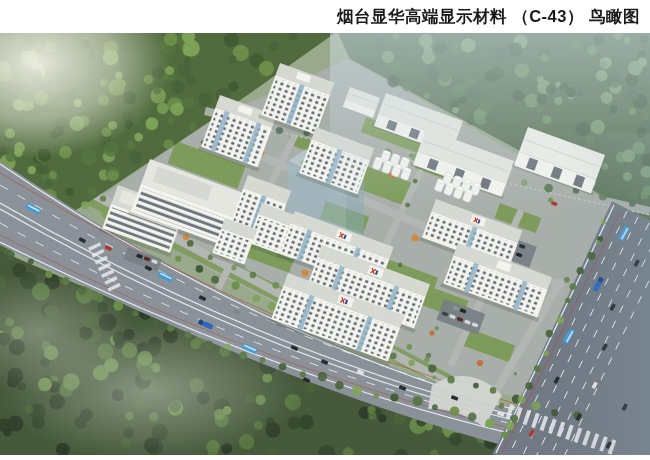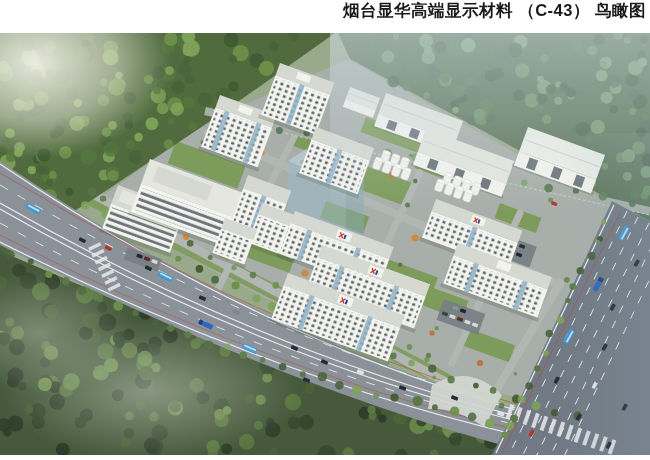--- a/index.html
+++ b/index.html
@@ -6,22 +6,22 @@
     --page-bg:#ffffff; --title-text:#1a1a1a; --base-green:#9ab187; --campus-ground:#a8aeaa;
     --lawn-green:#7d9b5a; --road-asphalt:#8a9199; --highway-asphalt:#717a84;
     --lane-marking:#e6eaec; --lane-red:#b44a38; --building-wall:#f4f4ef;
     --building-roof:#d6d9d2; --building-roof-light:#e4e6df; --building-window:#39434f;
     --glass-blue:#8fb2c5; --tank-white:#f2f3ef; --logo-red:#cc3524; --logo-blue:#2b4a9b;
     --bus-blue:#3e9ad6; --truck-blue:#2b66bd; --shadow:#44543f;
   }
   html,body{margin:0;padding:0;}
   body{width:650px;height:460px;background:var(--page-bg);overflow:hidden;
        font-family:"Liberation Sans","DejaVu Sans",sans-serif;}
-  header{height:33px;display:flex;align-items:flex-start;justify-content:flex-end;
-         padding-right:4px;box-sizing:border-box;background:var(--page-bg);}
+  header{height:33px;display:flex;align-items:center;justify-content:flex-end;
+         padding-right:10px;box-sizing:border-box;background:var(--page-bg);}
   .title{font-size:16.5px;font-weight:bold;color:var(--title-text);letter-spacing:.5px;white-space:nowrap;}
   figure{margin:0;width:650px;height:422px;}
   svg{display:block;}
   .wall{fill:var(--building-wall);}
   .roof{fill:var(--building-roof);}
   .roofL{fill:var(--building-roof-light);}
   .win{fill:var(--building-window);}
   .glassv{fill:var(--glass-blue);opacity:.85;}
   .shadow{fill:var(--shadow);opacity:.25;}
   .lawn{fill:var(--lawn-green);}

